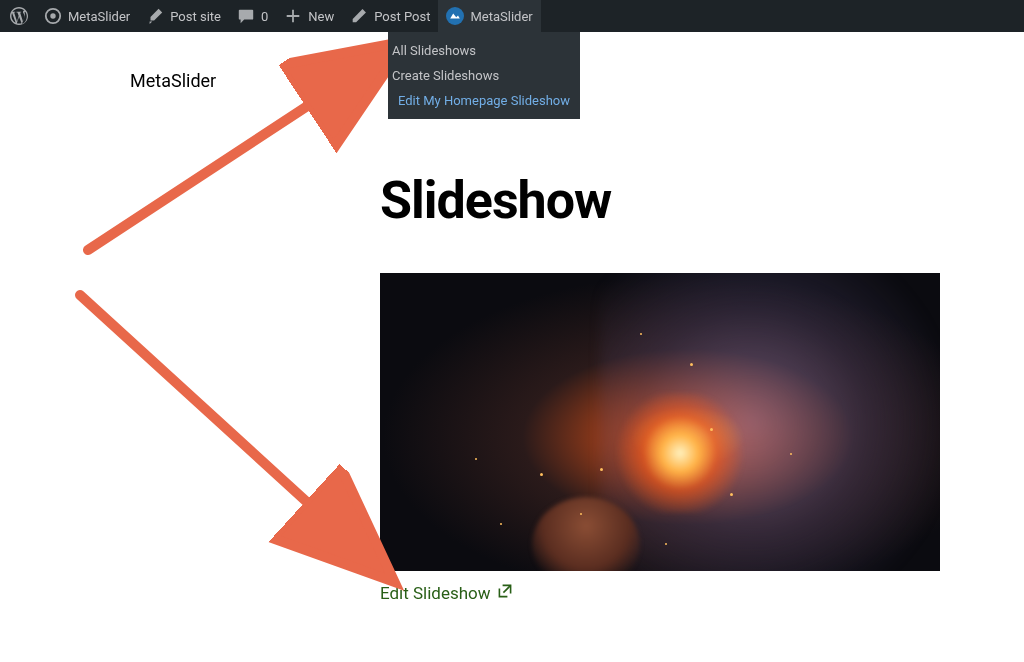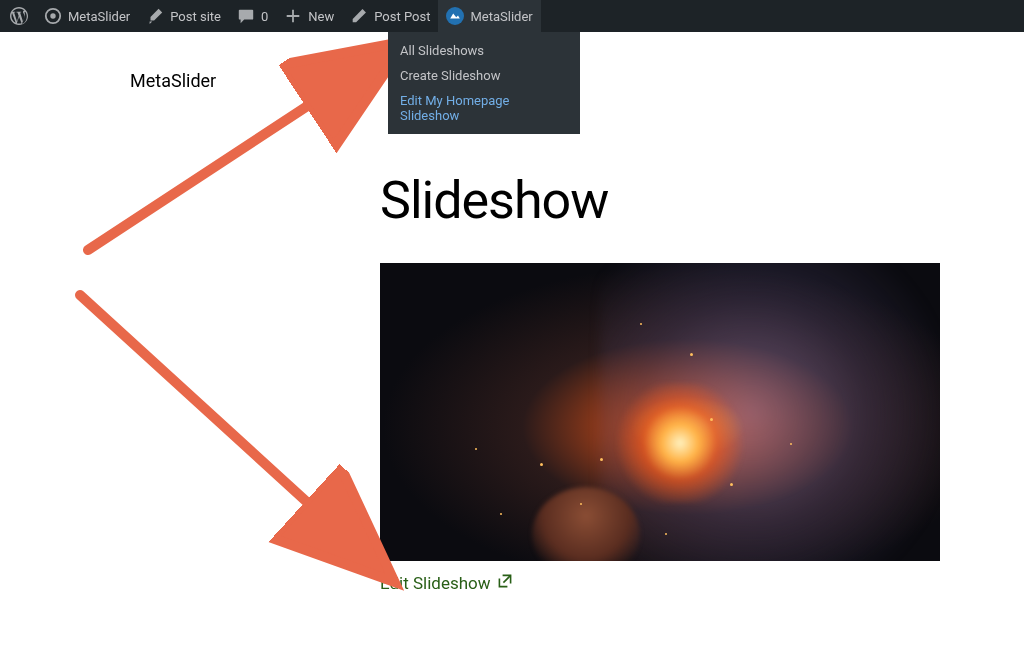--- a/index.html
+++ b/index.html
@@ -67,26 +67,27 @@
       left: 388px;
       background: #2c3338;
       width: 192px;
       padding: 6px 0;
       z-index: 100;
     }
 
     .dropdown-item {
       color: #c3c4c7;
       font-size: 13px;
-      padding: 5px 12px;
+      padding: 5px 4px;
       cursor: pointer;
     }
 
     .dropdown-item.active {
       color: #72aee6;
+      text-align: center;
     }
 
     
     .page-label {
       position: absolute;
       top: 70px;
       left: 130px;
       font-size: 18px;
       color: #000;
     }
@@ -94,23 +95,23 @@
     
     .content {
       position: absolute;
       left: 380px;
       top: 170px;
       width: 560px;
     }
 
     .content-title {
       font-size: 52px;
-      font-weight: 400;
+      font-weight: 700;
       color: #000;
-      margin-bottom: 32px;
+      margin-bottom: 42px;
       letter-spacing: -1px;
     }
 
     .slide-image {
       width: 560px;
       height: 298px;
       background: radial-gradient(ellipse at 55% 55%, #ffd98a 0%, #f08a24 6%, #b3451a 13%, #2a1a1a 38%, #0b0b10 70%);
       position: relative;
       overflow: hidden;
     }
@@ -241,21 +242,21 @@
       <svg width="12" height="12" viewBox="0 0 20 20" fill="#fff">
           <path d="M2 14 L7 6 L12 12 L15 9 L18 14 Z"></path>
         </svg>
     </span>
     <span>MetaSlider</span>
   </div>
 </div>
 
 <div class="dropdown">
   <div class="dropdown-item">All Slideshows</div>
-  <div class="dropdown-item">Create Slideshow</div>
+  <div class="dropdown-item">Create Slideshows</div>
   <div class="dropdown-item active">Edit My Homepage Slideshow</div>
 </div>
 
 <div class="page-label">MetaSlider</div>
 
 <div class="content">
   <h1 class="content-title">Slideshow</h1>
 
   <div class="slide-image">
     <div class="smoke"></div>

